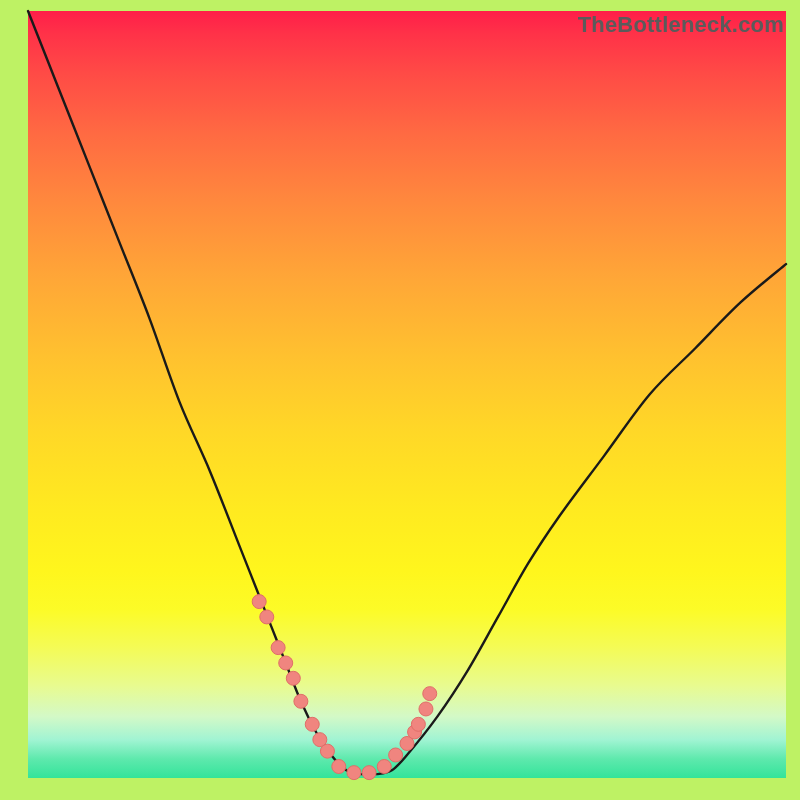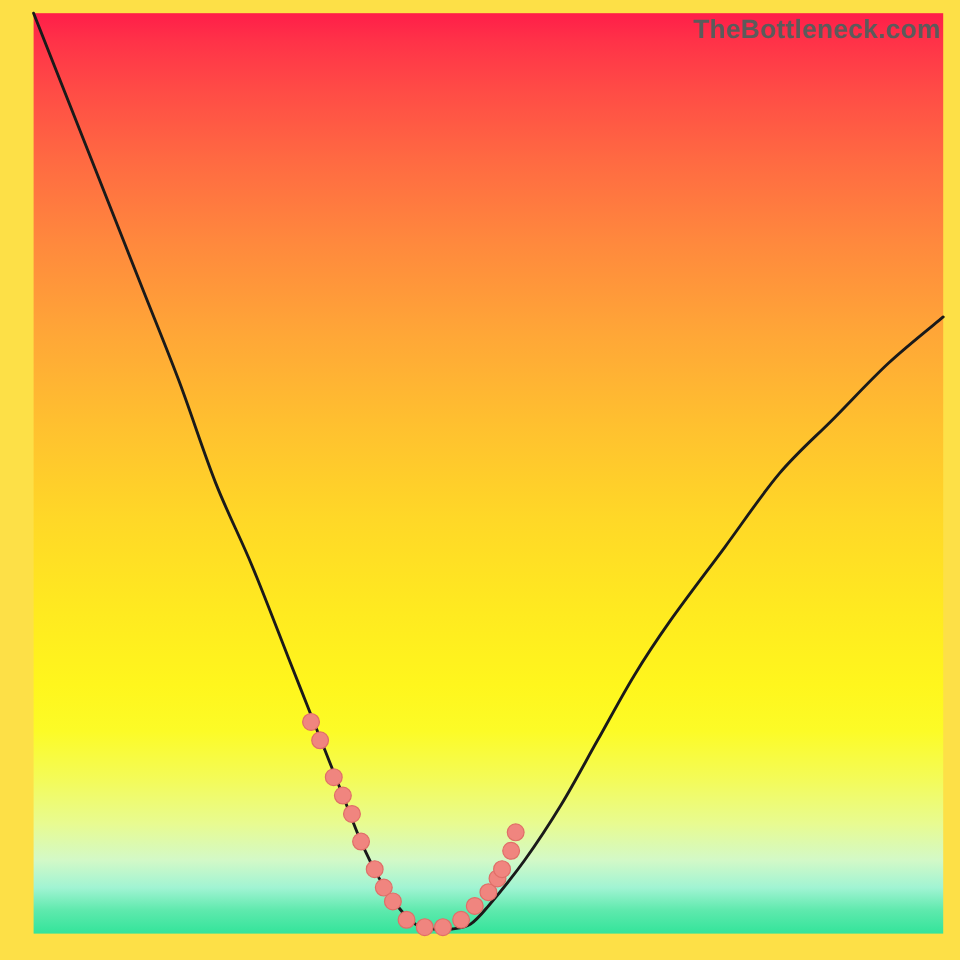--- a/index.html
+++ b/index.html
@@ -8,21 +8,21 @@
     width: 800px;
     height: 800px;
     background: #000;
     overflow: hidden;
     font-family: Arial, Helvetica, sans-serif;
   }
   .stage {
     position: relative;
     width: 800px;
     height: 800px;
-    background: #fde047;
+    background: #bef264;
   }
   .plot {
     position: absolute;
     left: 28px;
     top: 11px;
     width: 758px;
     height: 767px;
   }
   .gradient {
     position: absolute;

